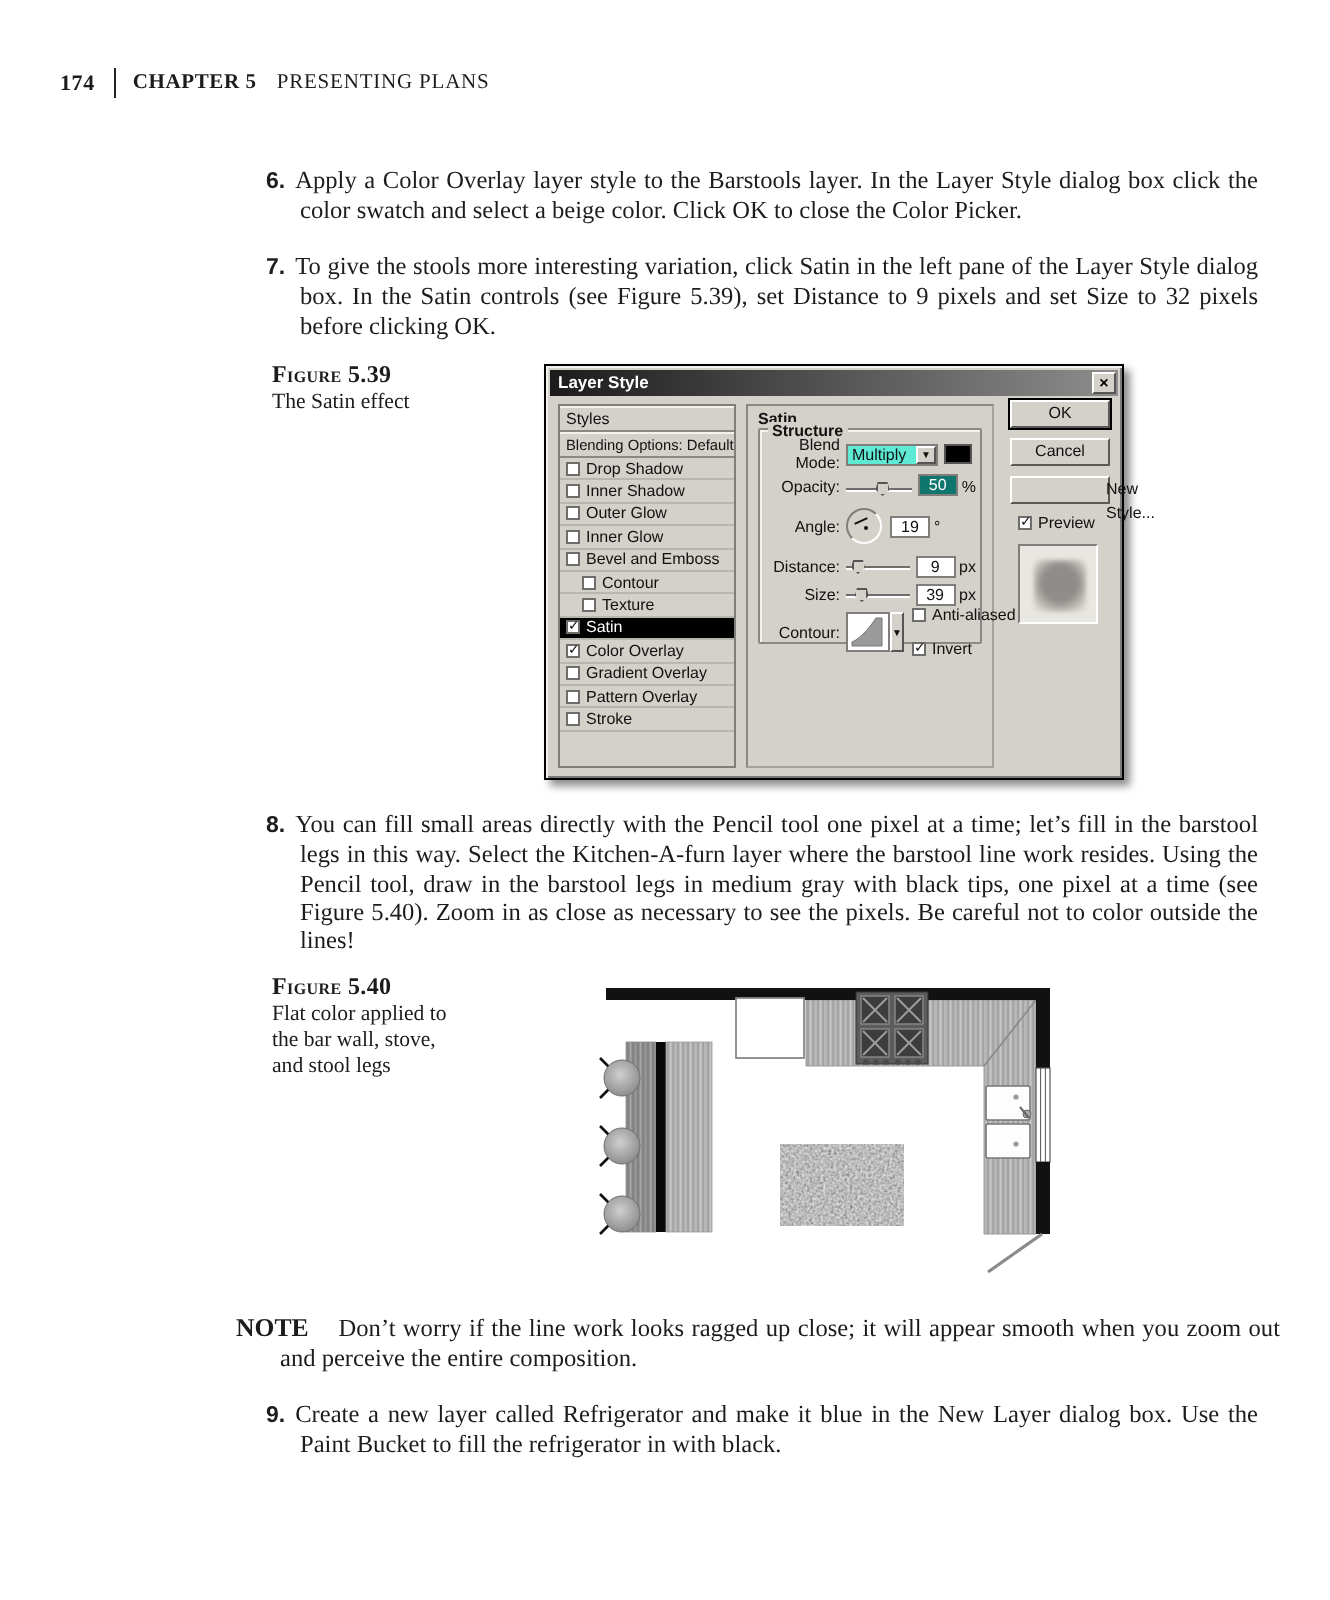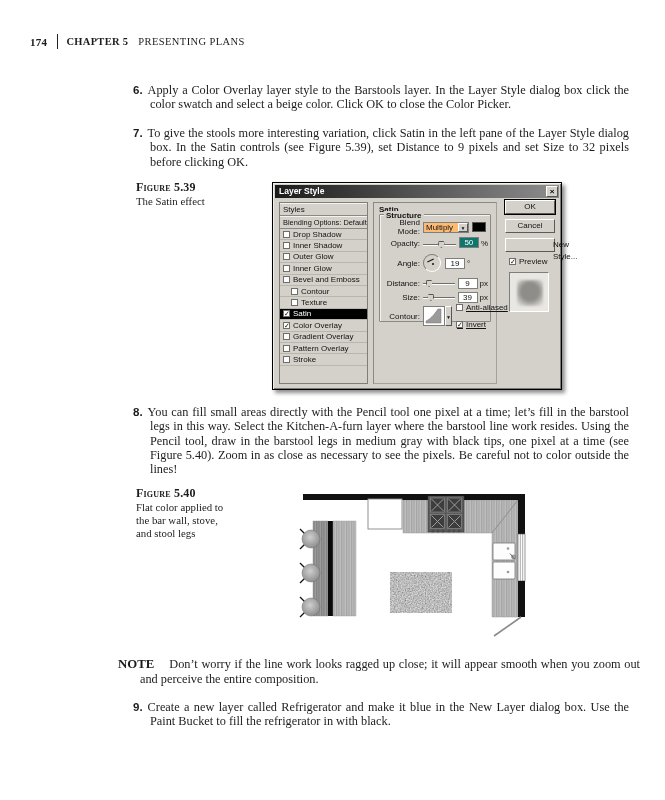--- a/index.html
+++ b/index.html
@@ -66,21 +66,21 @@
   .panel{position:absolute;left:100px;top:19px;width:124px;height:182px;
     border:1px solid #a5a29c;border-top-color:#8a8885;border-left-color:#8a8885;}
   .panel .ptitle{position:absolute;left:5px;top:2px;font-weight:bold;}
   .fs{position:absolute;left:5px;top:11px;width:112px;height:108px;
     border:1px solid #8a8885;border-radius:1px;
     box-shadow:inset 1px 1px 0 #f4f2ee;}
   .fs .fstitle{position:absolute;left:4px;top:-4px;background:#d4d1ca;padding:0 2px;
     font-weight:bold;}
   .frow{position:absolute;left:2px;right:2px;height:12px;display:flex;align-items:center;}
   .flabel{width:38px;text-align:right;margin-right:3px;flex:0 0 auto;}
-  .combo{width:46px;height:11px;background:#fdba74;border:1px solid #807e7a;
+  .combo{width:46px;height:11px;background:#5eead4;border:1px solid #807e7a;
     display:flex;align-items:center;padding-left:2px;position:relative;}
   .combo .arrowbox{position:absolute;right:0;top:0;width:10px;height:9px;
     background:#d4d1ca;border:1px solid;border-color:#fff #555 #555 #fff;
     font-size:5px;line-height:8px;text-align:center;}
   .swatch{width:14px;height:10px;background:#000;border:1px solid #555;margin-left:3px;}
   .slider{position:relative;height:8px;flex:1;margin-right:3px;}
   .slider .track{position:absolute;left:0;right:0;top:4px;height:2px;
     background:#6f6d69;border-bottom:1px solid #fff;}
   .thumb{position:absolute;top:1px;width:7px;height:7px;background:#d4d1ca;
     border:1px solid #555;clip-path:polygon(50% 100%,100% 55%,85% 0,15% 0,0 55%);}
@@ -90,21 +90,21 @@
   .unit{margin-left:2px;}
   .dial{width:18px;height:18px;border-radius:50%;background:#d4d1ca;
     border:1px solid;border-color:#807e7a #fff #fff #807e7a;position:relative;flex:0 0 auto;margin-right:4px;}
   .dial .needle{position:absolute;left:3px;top:5px;width:7px;height:1px;background:#111;
     transform:rotate(-25deg);}
   .dial .dot{position:absolute;left:8px;top:8px;width:2px;height:2px;background:#111;border-radius:50%;}
   .contour-thumb{width:22px;height:20px;background:#fff;border:1px solid #807e7a;position:relative;flex:0 0 auto;}
   .contour-thumb svg{display:block;}
   .mini-arrow{width:7px;height:20px;font-size:5px;line-height:20px;text-align:center;
     background:#d4d1ca;border:1px solid;border-color:#fff #555 #555 #fff;margin-right:4px;flex:0 0 auto;}
-  .ckstack{display:flex;flex-direction:column;justify-content:flex-start;gap:8px;text-decoration:underline;}
+  .ckstack{display:flex;flex-direction:column;justify-content:flex-start;gap:8px;}
   .ckline{display:flex;align-items:center;white-space:nowrap;}
 
   
   .btncol{position:absolute;right:6px;top:17px;width:52px;}
   .dbtn{width:50px;height:14px;margin:0 0 5px 2px;text-align:center;line-height:12px;
     background:#d4d1ca;border:1px solid;border-color:#fff #5c5a56 #5c5a56 #fff;}
   .dbtn.default{outline:1px solid #000;}
   .pvline{display:flex;align-items:center;margin:2px 0 6px 6px;}
   .pvthumb{width:40px;height:40px;margin-left:6px;background:#e9e7e2;
     border:1px solid;border-color:#807e7a #fff #fff #807e7a;position:relative;}

